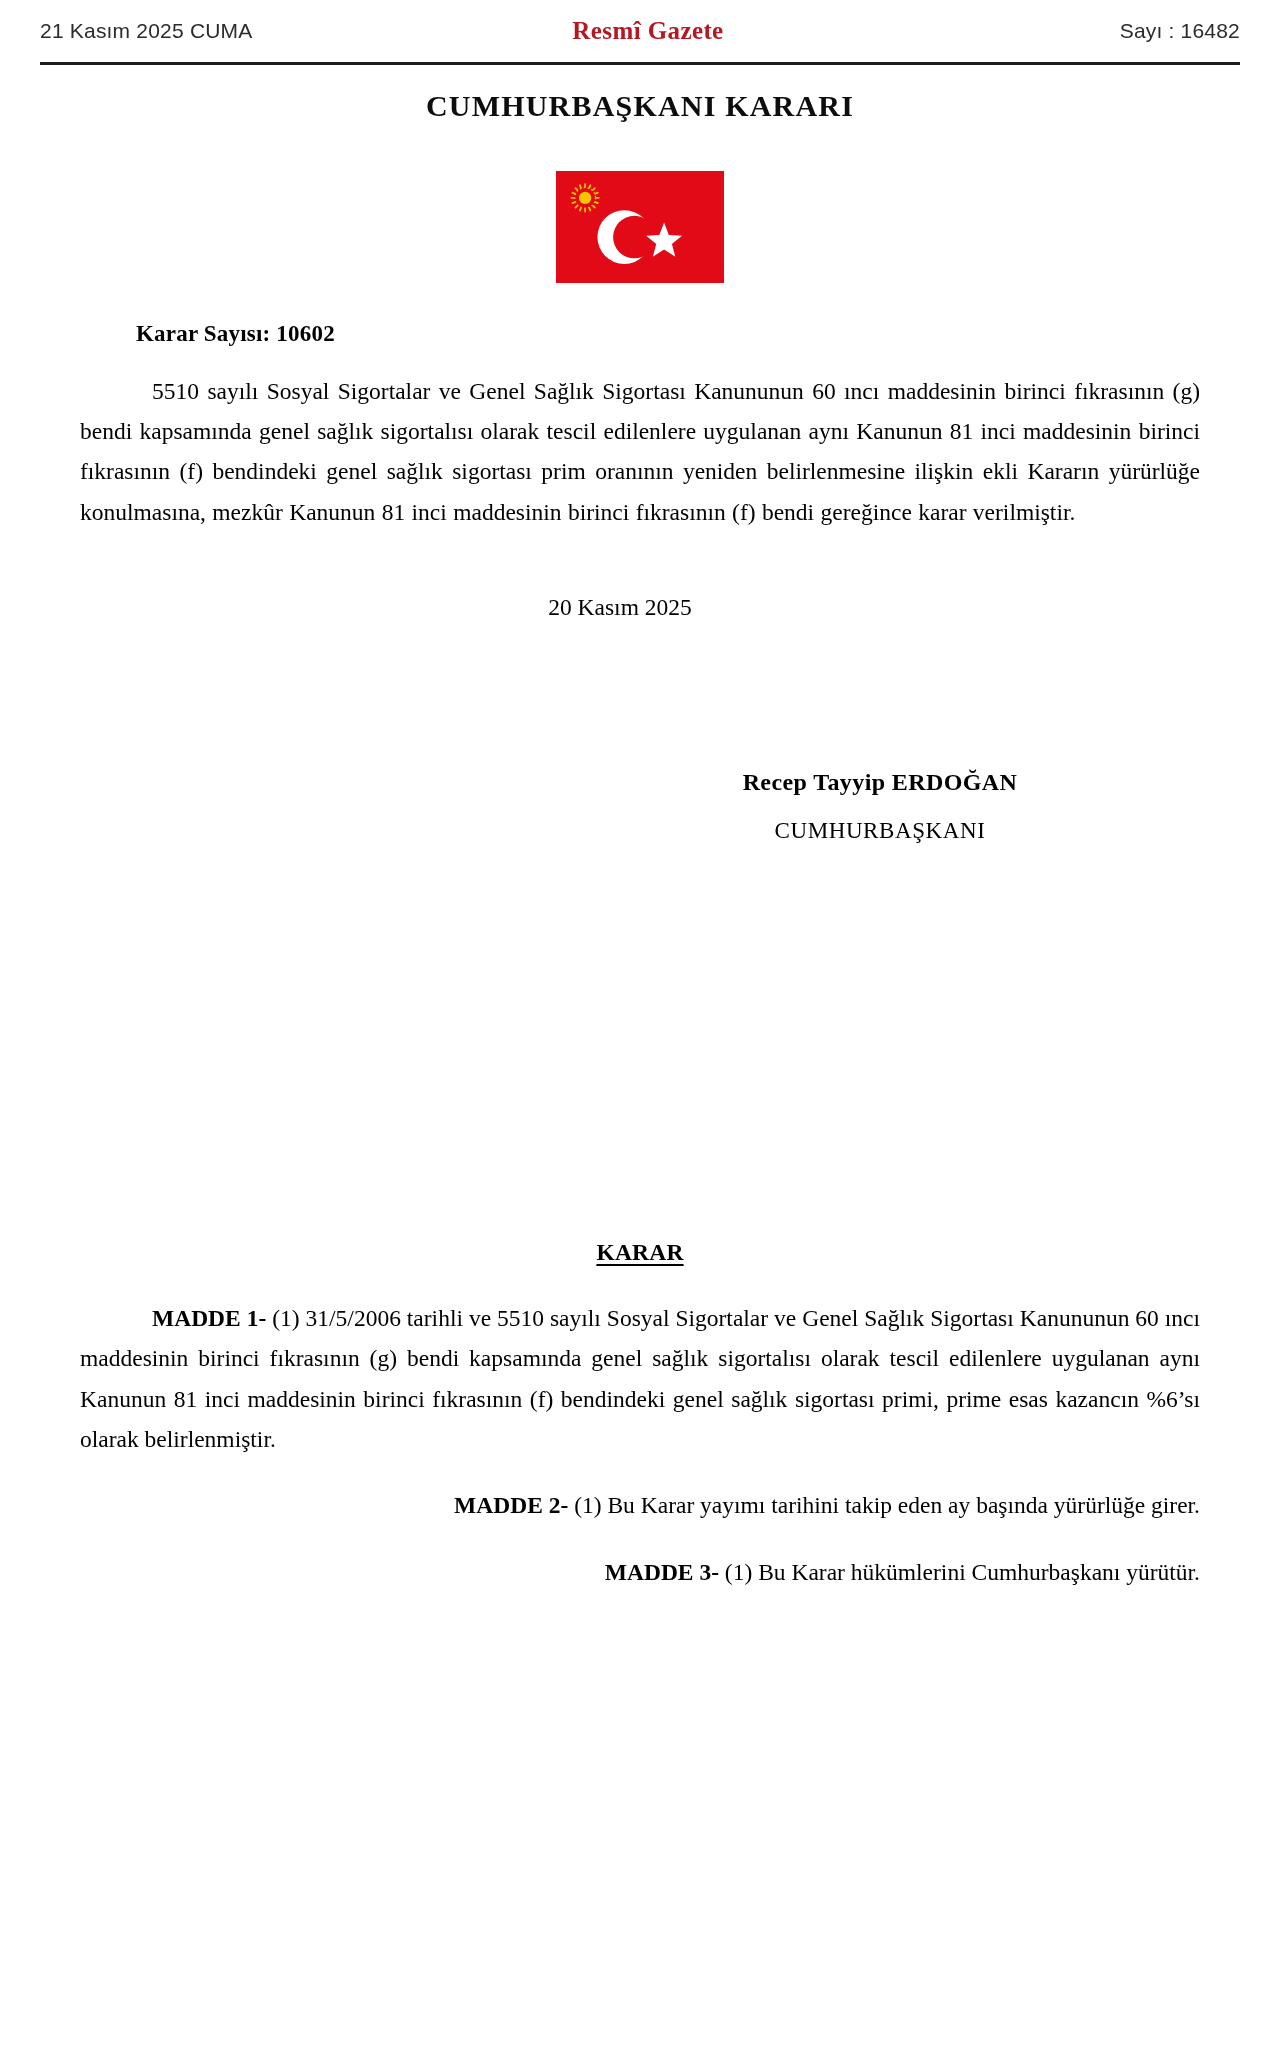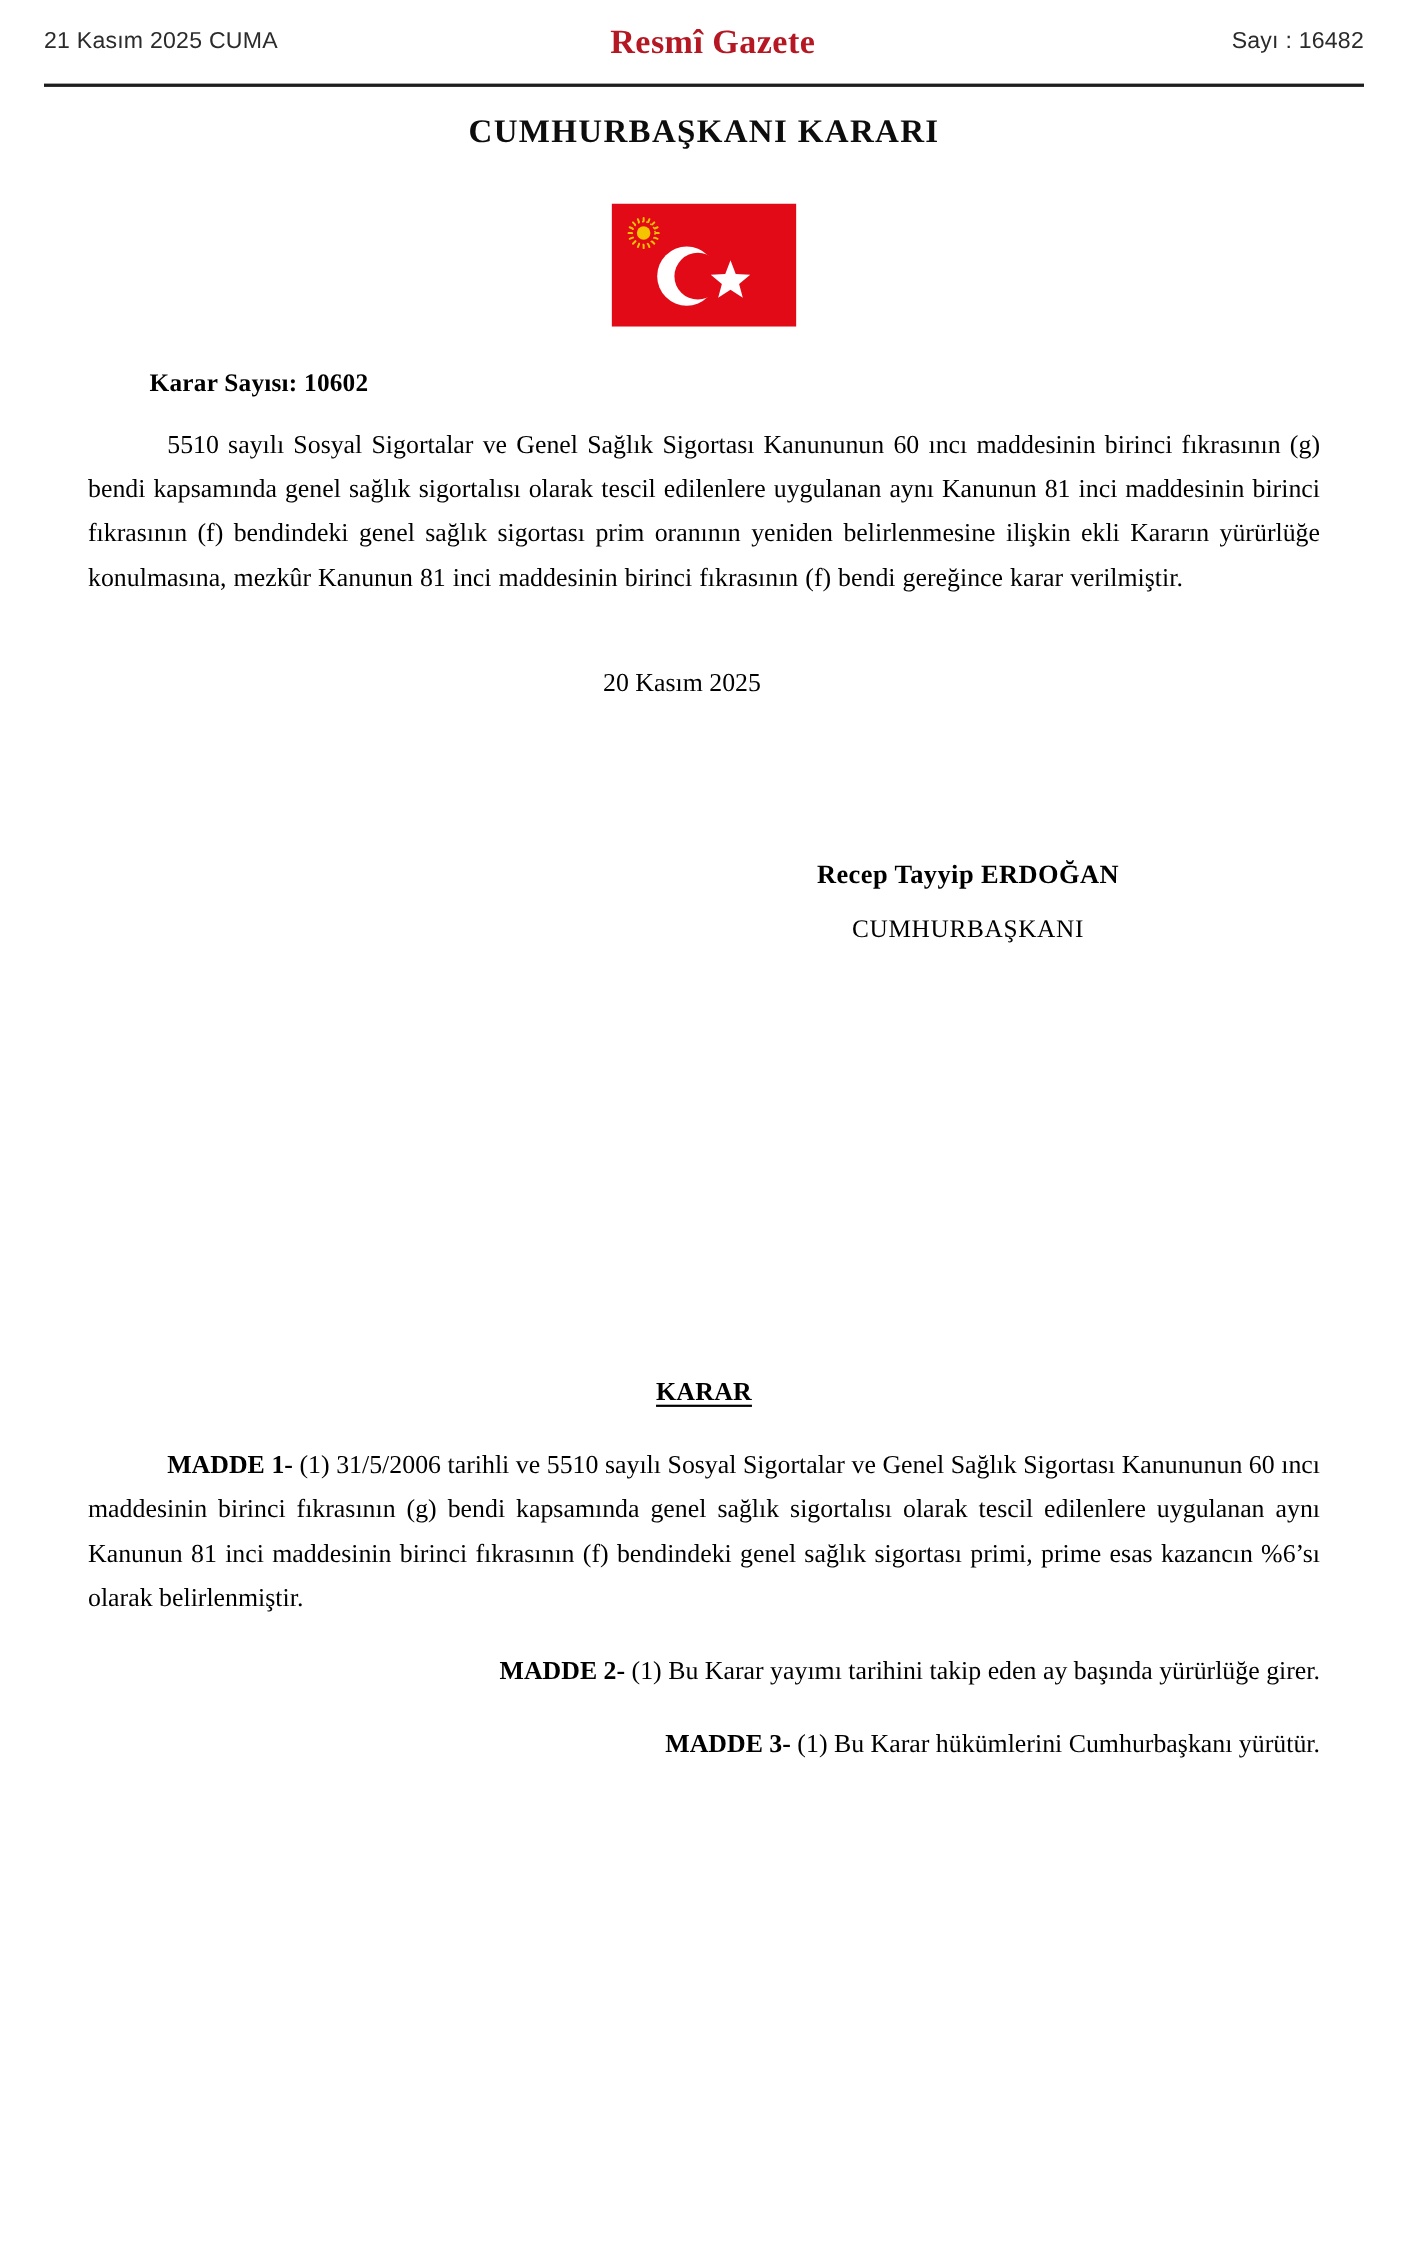--- a/index.html
+++ b/index.html
@@ -21,40 +21,40 @@
     width: 1280px;
     min-height: 2049px;
     box-sizing: border-box;
     padding: 0 40px;
     background: #ffffff;
   }
 
   
   .masthead {
     position: relative;
-    height: 76px;
+    height: 62px;
     display: flex;
     align-items: center;
     justify-content: space-between;
   }
   .masthead-date {
     font-family: "Liberation Sans", "DejaVu Sans", sans-serif;
     font-size: 21px;
     letter-spacing: 0.2px;
     color: #2b2b2b;
     white-space: nowrap;
   }
   .masthead-title {
     position: absolute;
     left: 16px;
     right: 0;
     text-align: center;
     font-family: "Liberation Serif", "DejaVu Serif", serif;
     font-weight: bold;
-    font-size: 31px;
+    font-size: 25px;
     color: #b51823;
     letter-spacing: 0.4px;
     pointer-events: none;
   }
   .masthead-issue {
     font-family: "Liberation Sans", "DejaVu Sans", sans-serif;
     font-size: 21px;
     letter-spacing: 0.2px;
     color: #2b2b2b;
     white-space: nowrap;

